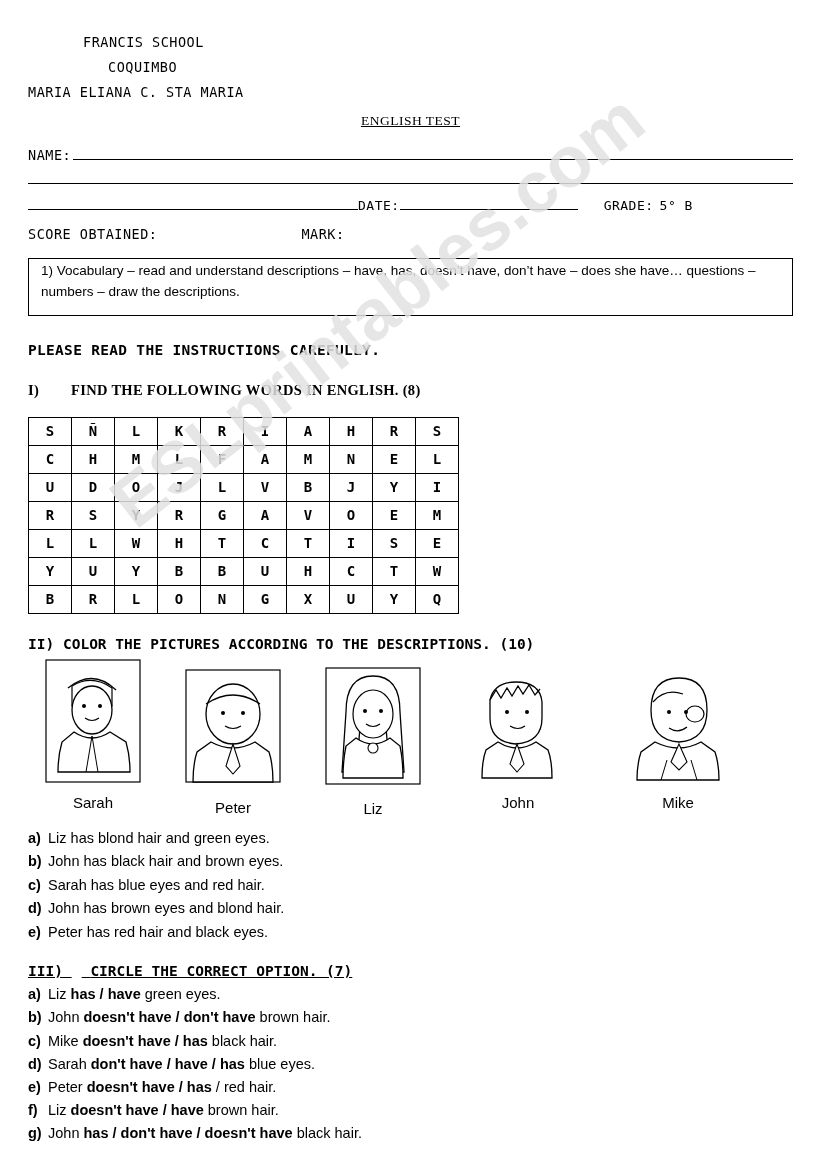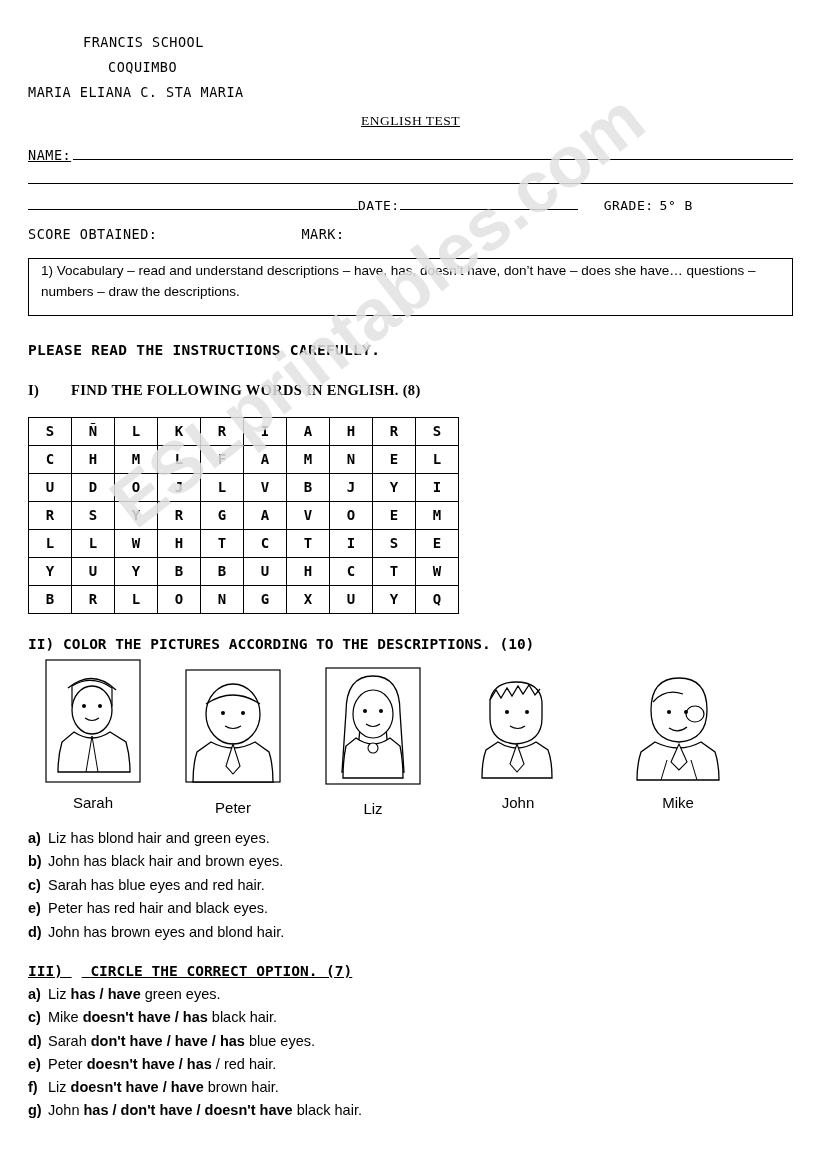--- a/index.html
+++ b/index.html
@@ -64,21 +64,20 @@
     margin-bottom: 4px;
   }
   .test-title span { text-decoration: underline; }
   .name-row {
     font-family: "DejaVu Sans Mono", monospace;
     font-size: 13.5px;
     letter-spacing: 0.5px;
     margin-top: 18px;
     display: flex;
     align-items: baseline;
-    text-decoration: underline;
   }
   .name-row .lbl { white-space: nowrap; }
   .rule {
     flex: 1;
     border-bottom: 1px solid #000;
     height: 11px;
     margin-left: 2px;
   }
   .second-rule {
     border-bottom: 1px solid #000;
@@ -417,32 +416,33 @@
         </svg>
         <div class="caption">Mike</div>
       </div>
 
     </div>
 
     <div class="desc-list" id="desc-list">
         <div class="item"><span class="mark">a)</span><span>Liz has blond hair and green eyes.</span></div>
         <div class="item"><span class="mark">b)</span><span>John has black hair and brown eyes.</span></div>
         <div class="item"><span class="mark">c)</span><span>Sarah has blue eyes and red hair.</span></div>
+        <div class="item"><span class="mark">d)</span><span>John has brown eyes and blond hair.</span></div>
         <div class="item"><span class="mark">e)</span><span>Peter has red hair and black eyes.</span></div>
-        <div class="item"><span class="mark">d)</span><span>John has brown eyes and blond hair.</span></div>
       </div>
 
     <div class="sec3">
       <span>III)</span>
       <span style="display:inline-block;width:10px"></span>
       <span>CIRCLE THE CORRECT OPTION.  (7)</span>
     </div>
 
     <div class="opt-list" id="opt-list">
         <div class="item"><span class="mark">a)</span><span>Liz </span><b>has / have</b><span> green eyes.</span></div>
+        <div class="item"><span class="mark">b)</span><span>John </span><b>doesn't have / don't have</b><span> brown hair.</span></div>
         <div class="item"><span class="mark">c)</span><span>Mike </span><b>doesn't have / has</b><span> black hair.</span></div>
         <div class="item"><span class="mark">d)</span><span>Sarah </span><b>don't have / have / has</b><span> blue eyes.</span></div>
         <div class="item"><span class="mark">e)</span><span>Peter </span><b>doesn't have / has</b><span> / red hair.</span></div>
         <div class="item"><span class="mark">f)</span><span>Liz </span><b>doesn't  have / have</b><span> brown hair.</span></div>
         <div class="item"><span class="mark">g)</span><span>John </span><b>has / don't have / doesn't have</b><span> black hair.</span></div>
       </div>
 
   </div>
 </div>
 

